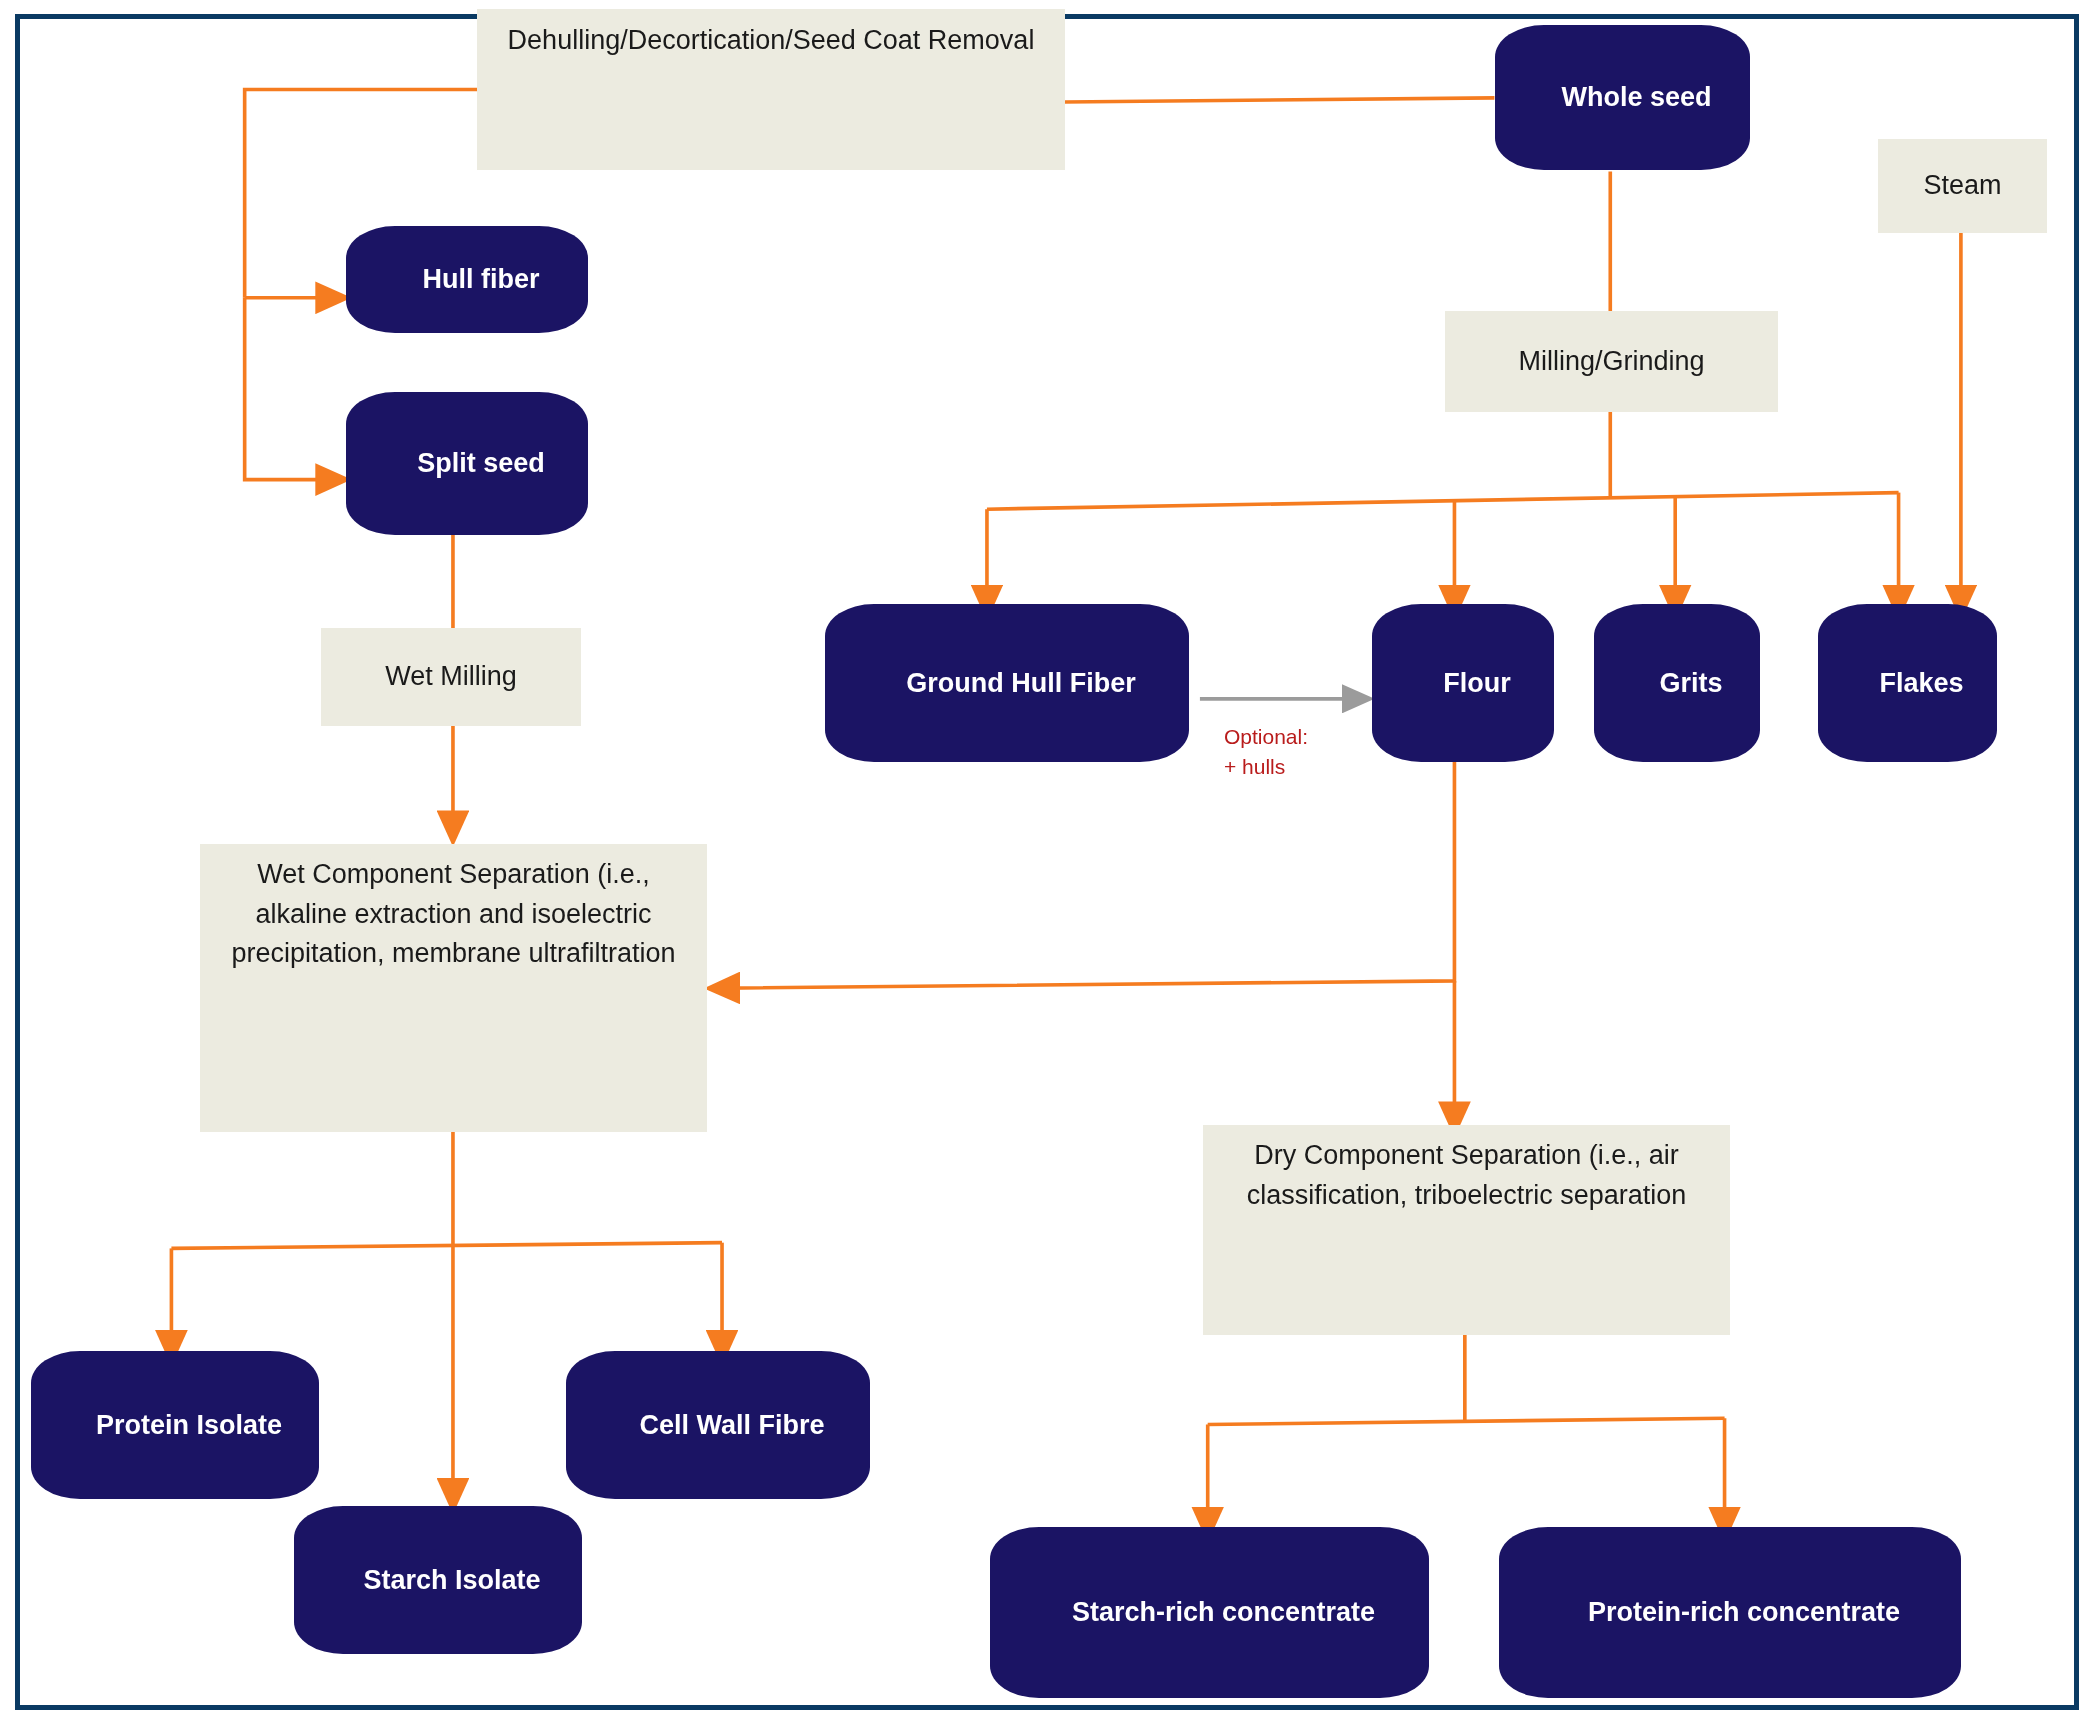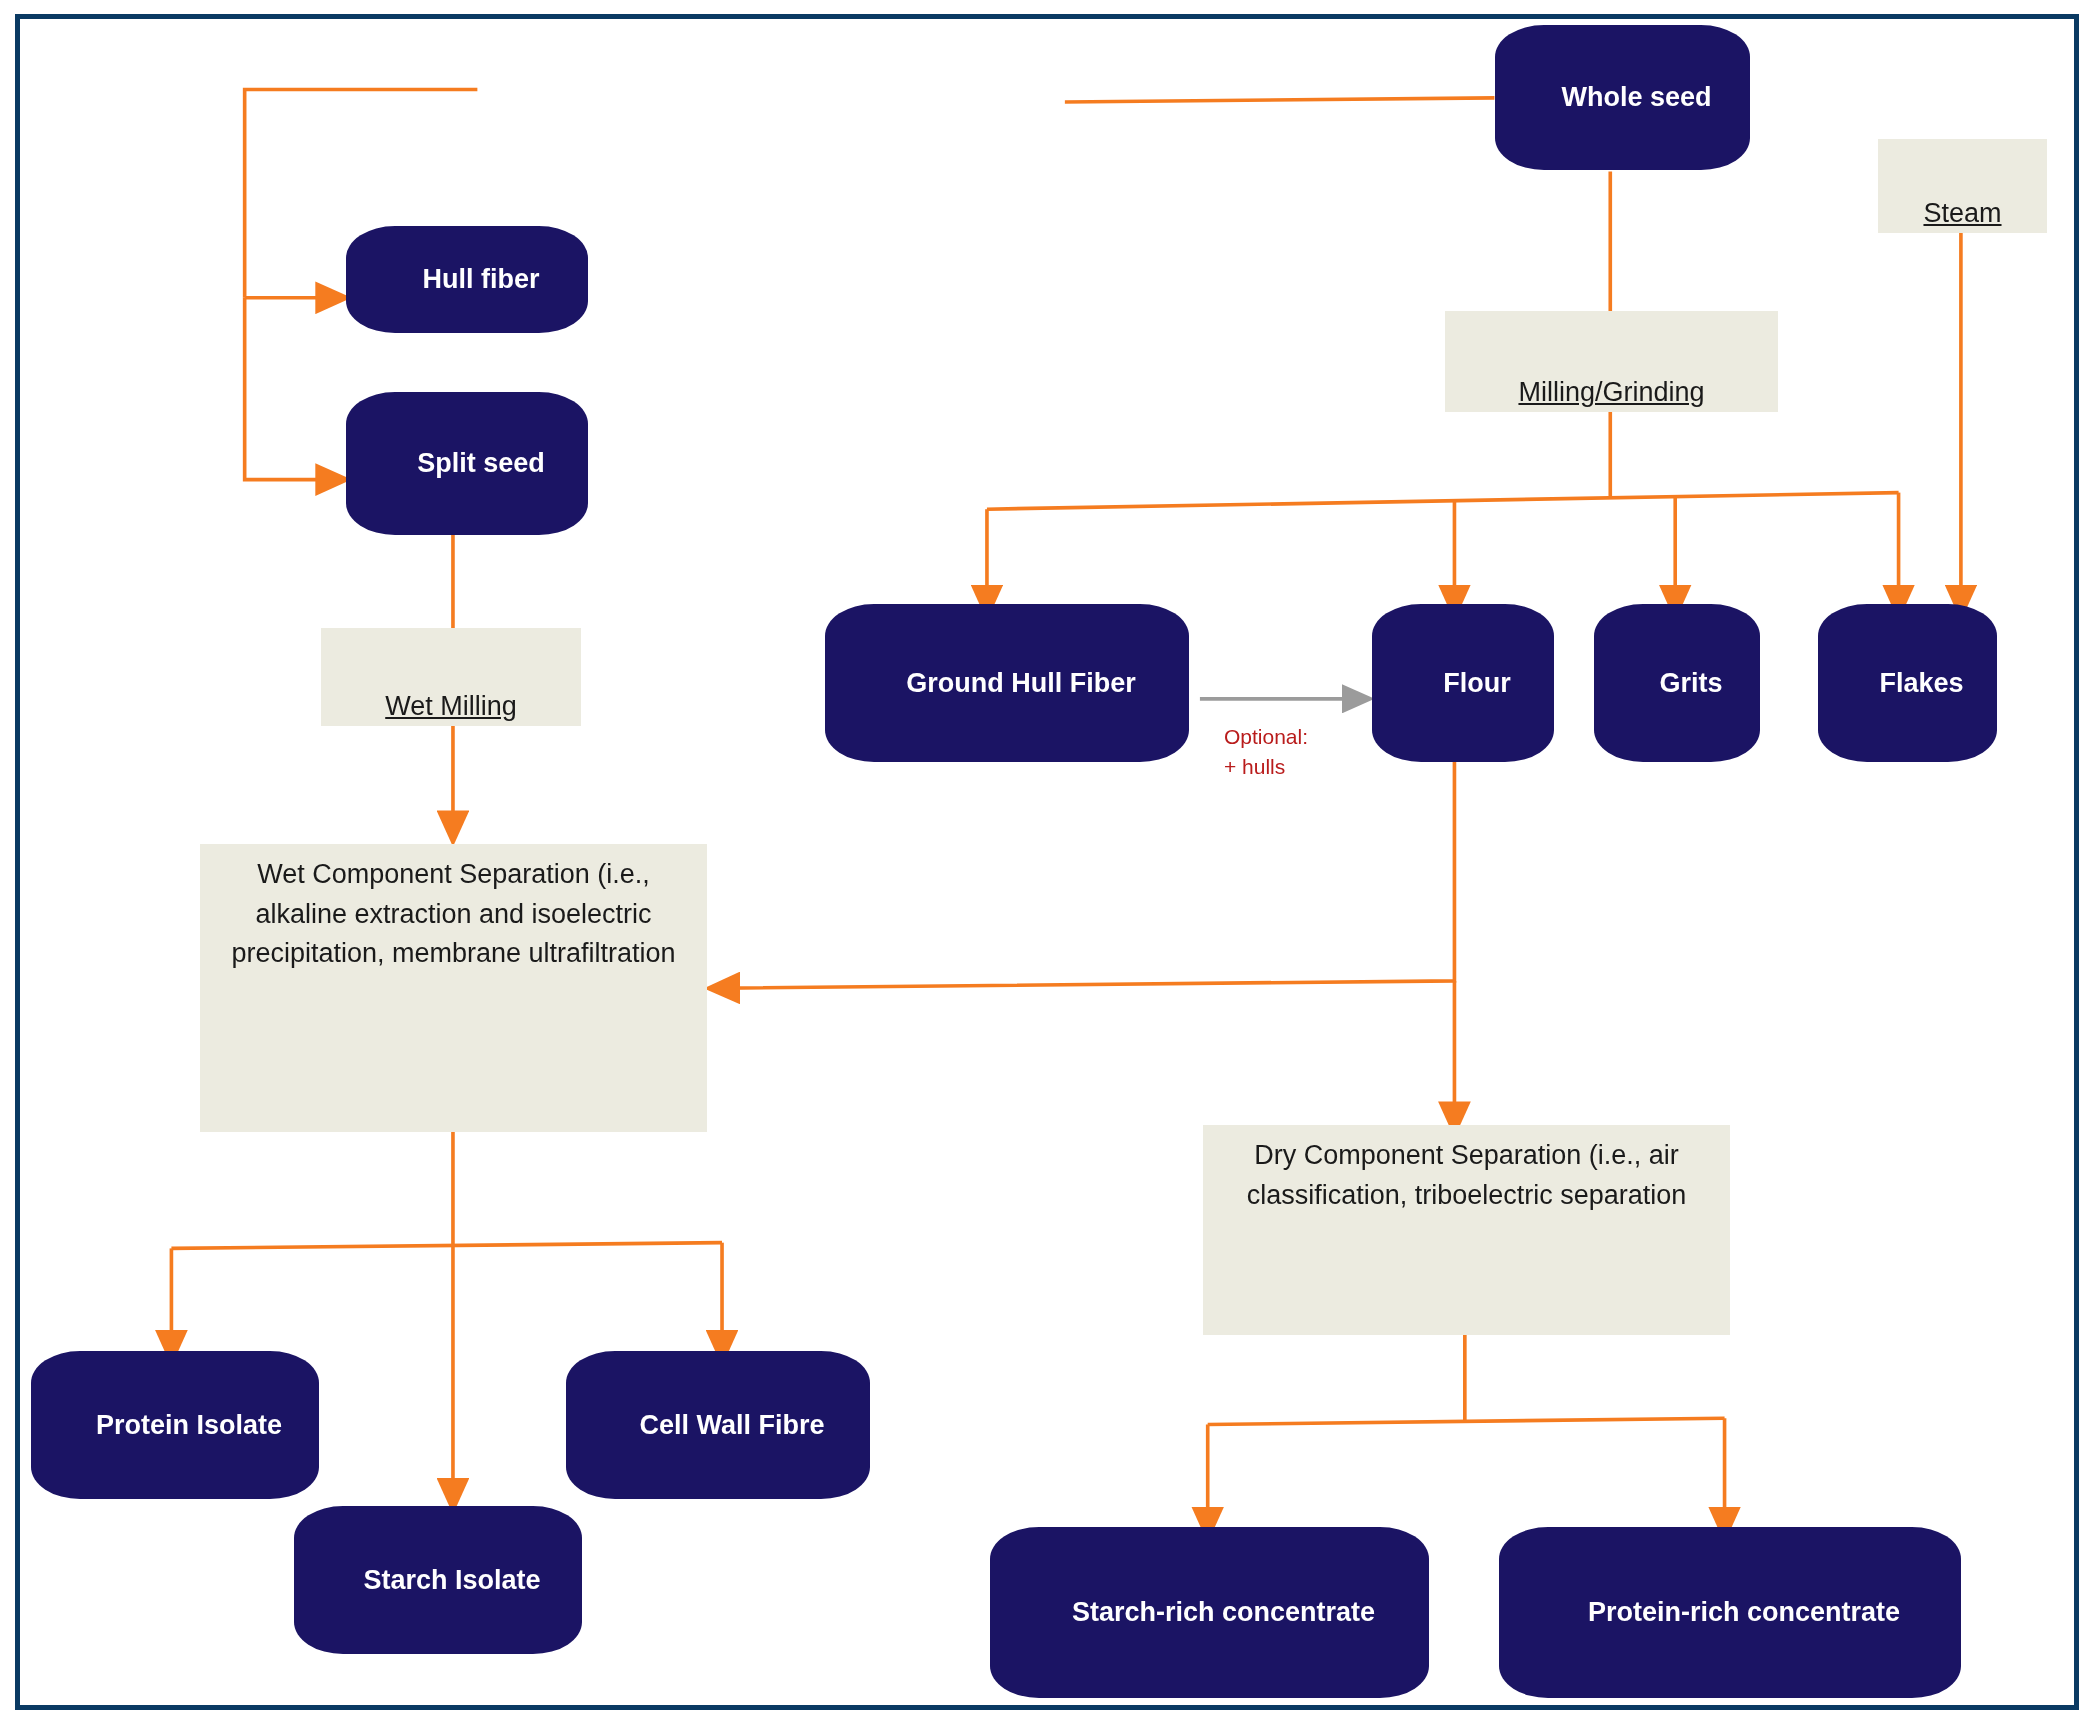--- a/index.html
+++ b/index.html
@@ -43,21 +43,21 @@
     line-height: 1.35;
     padding-left: 28px;
   }
   .proc {
     background: #ecebe0;
     color: #1a1a1a;
     line-height: 1.45;
     align-items: flex-start;
     padding-top: 11.4px;
   }
-  .proc.mid { align-items: flex-end; padding-top: 0; text-decoration: underline; }
+  .proc.mid { align-items: center; padding-top: 0; }
   .lbl { display: block; width: 100%; padding: 0 9.4px; }
   
   #wires {
     position: absolute;
     left: 0; top: 0;
     width: 2097px;
     height: 1728px;
   }
   .note {
     position: absolute;
@@ -125,20 +125,23 @@
       <path d="M 2325,2742 L 3320,2730"></path>
       <path d="M 2325,2742 L 2325,2935" marker-end="url(#ah)"></path>
       <path d="M 3320,2730 L 3320,2935" marker-end="url(#ah)"></path>
     </g>
 
     <g stroke="#9b9b9b" stroke-width="7" fill="none">
       <path d="M 2310,1345 L 2615,1345" marker-end="url(#ahg)"></path>
     </g>
   </svg>
 
+  <div class="node proc" style="left:477px; top:9.4px; width:588px; height:161px;">
+    <span class="lbl" style="font-size:27px;">Dehulling/Decortication/Seed Coat Removal</span>
+  </div>
 
   <div class="node pill" style="left:1495px; top:25px; width:255px; height:145px; font-size:27px;">
     <span class="lbl">Whole seed</span>
   </div>
 
   <div class="node proc mid" style="left:1878px; top:139px; width:169px; height:94px;">
     <span class="lbl" style="font-size:27px;">Steam</span>
   </div>
 
   <div class="node pill" style="left:346px; top:226px; width:242px; height:107px; font-size:27px;">

